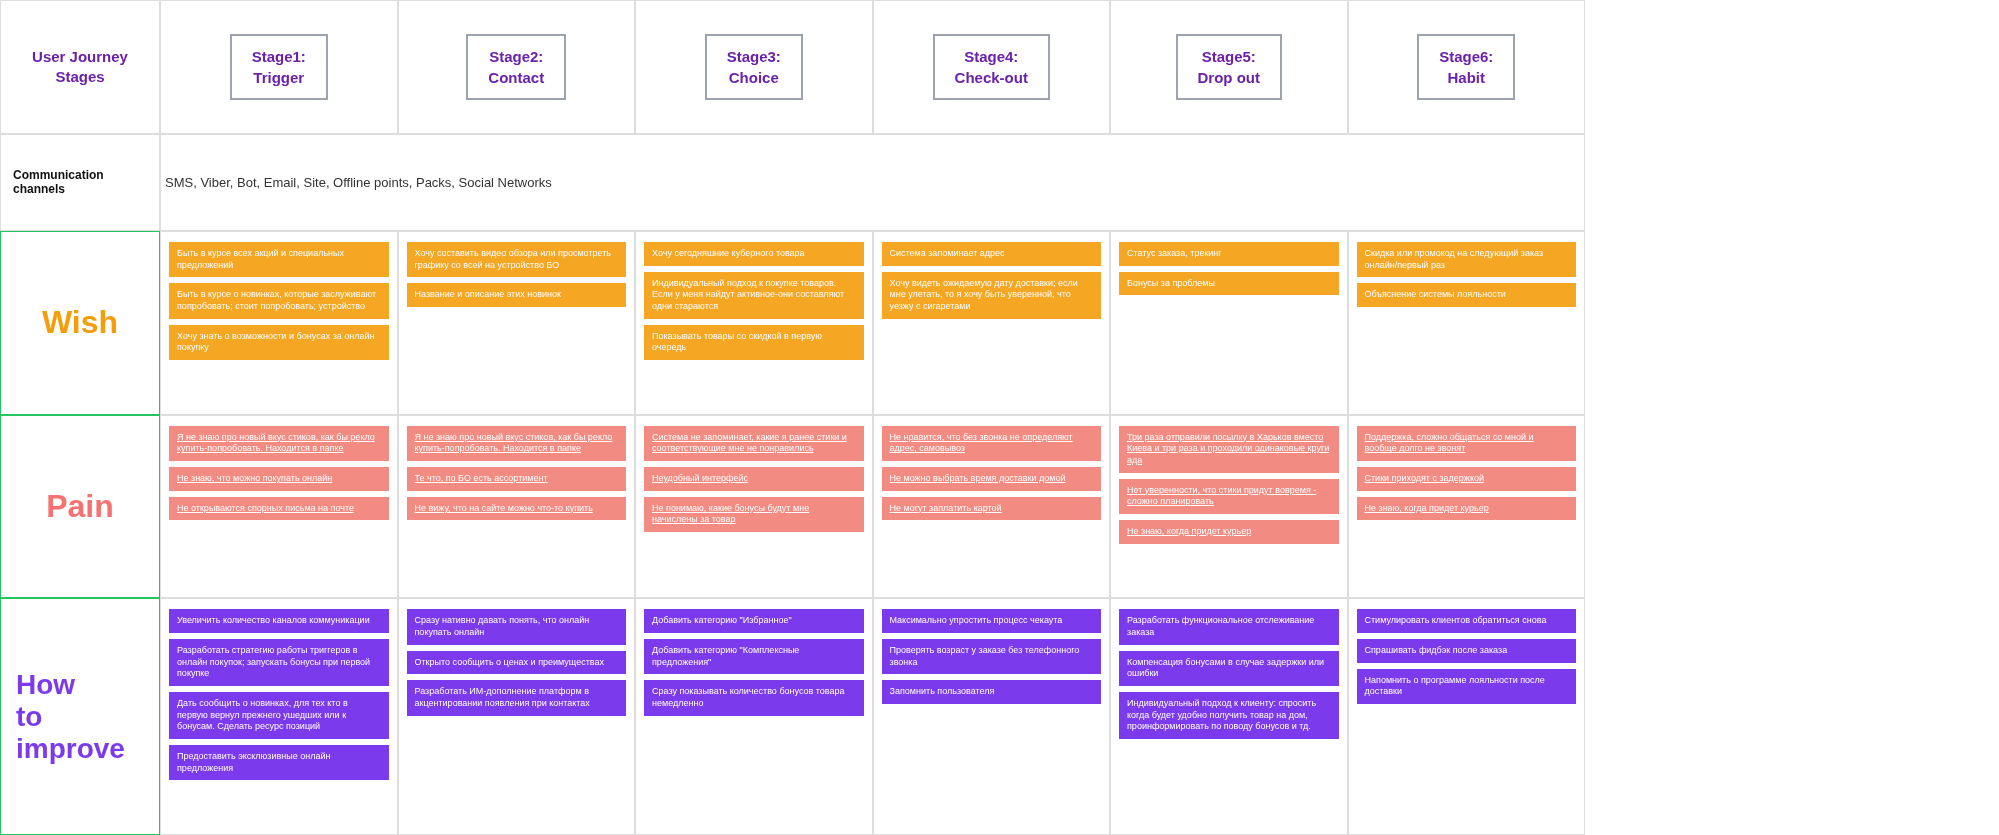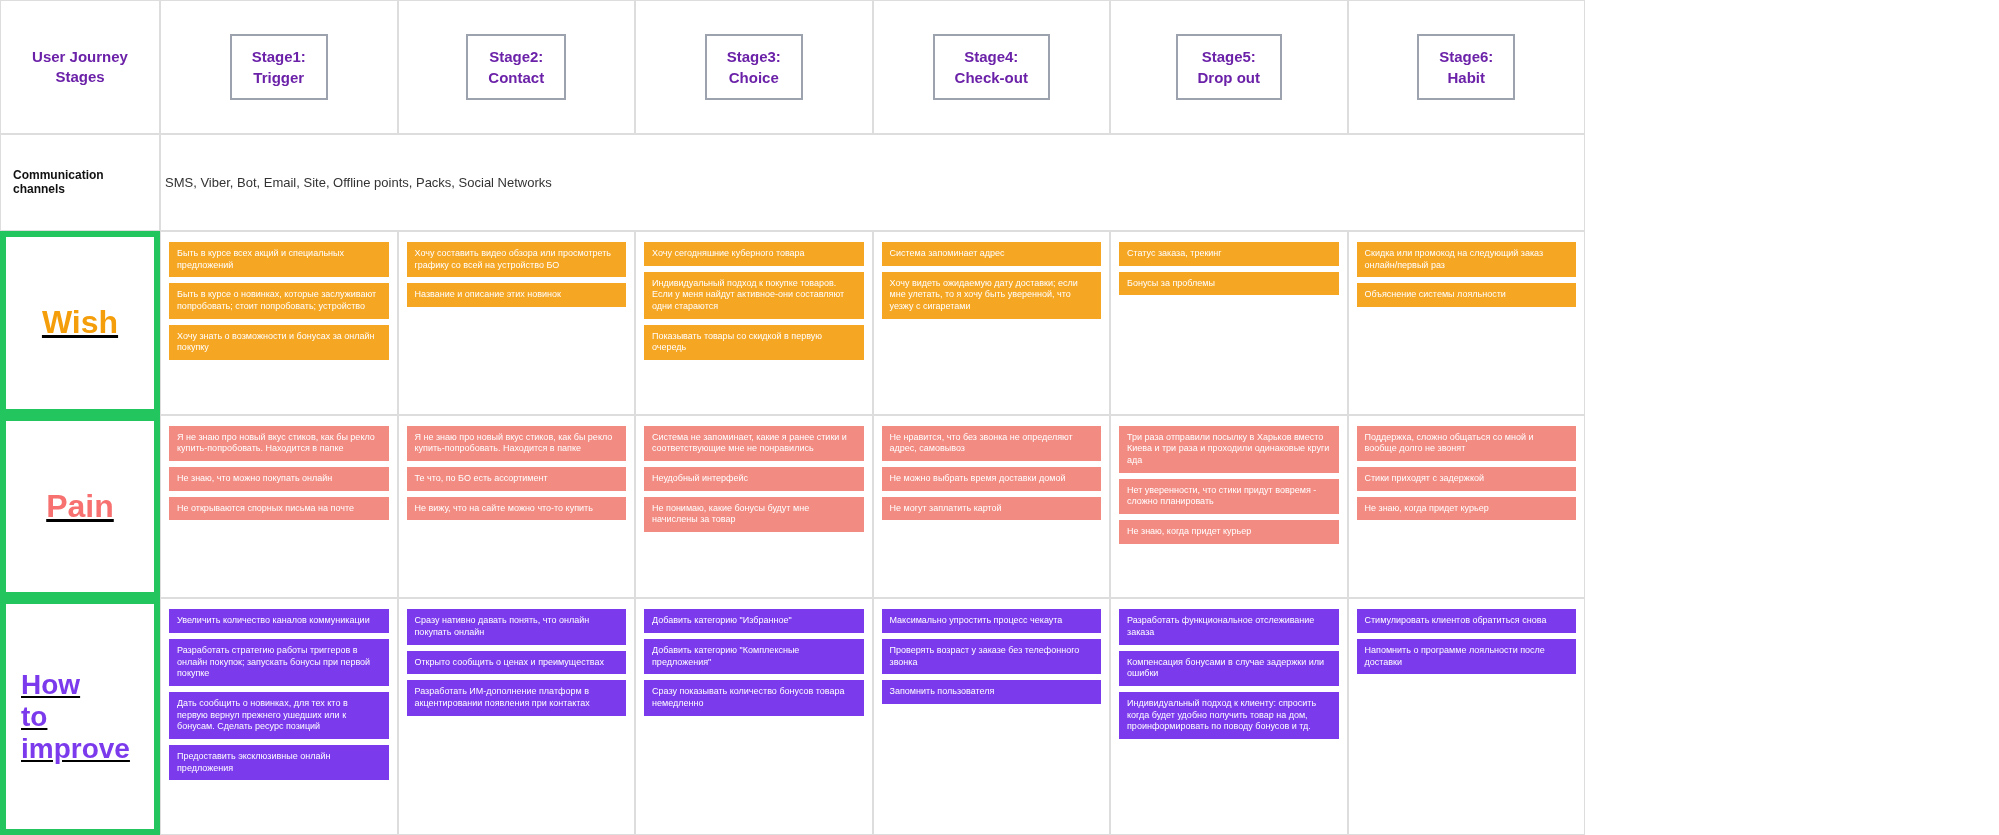--- a/index.html
+++ b/index.html
@@ -59,28 +59,27 @@
       border: 1px solid #ddd;
       display: flex;
       align-items: center;
       padding: 10px 4px;
       font-size: 13px;
       color: #333;
     }
 
     
     .section-label-cell {
-      border: 6px solid #22c55e;
+      border: 1px solid #22c55e;
       display: flex;
       align-items: center;
       justify-content: center;
       padding: 2px;
       font-size: 32px;
       font-weight: bold;
-      text-decoration: underline;
     }
 
     .wish-label { color: #f59e0b; }
     .pain-label { color: #f87171; }
     .improve-label { color: #7c3aed; }
 
     .content-cell {
       border: 1px solid #ddd;
       padding: 10px 8px;
       display: flex;
@@ -91,21 +90,21 @@
 
     .card {
       border-radius: 0;
       padding: 6px 8px;
       font-size: 9px;
       line-height: 1.3;
       color: #fff;
     }
 
     .card-yellow { background-color: #f5a623; color: #fff; }
-    .card-pink { background-color: #f28b82; color: #fff; }
+    .card-pink { background-color: #f28b82; color: #fff; text-decoration: underline; }
     .card-purple { background-color: #7c3aed; color: #fff; }
 
     .section-label-cell.multiline {
       flex-direction: column;
       align-items: flex-start;
       justify-content: center;
       padding-left: 15px;
     }
   </style>
 </head>
@@ -271,16 +270,17 @@
   </div>
 
   <div class="content-cell">
     <div class="card card-purple">Разработать функциональное отслеживание заказа</div>
     <div class="card card-purple">Компенсация бонусами в случае задержки или ошибки</div>
     <div class="card card-purple">Индивидуальный подход к клиенту: спросить когда будет удобно получить товар на дом, проинформировать по поводу бонусов и тд.</div>
   </div>
 
   <div class="content-cell">
     <div class="card card-purple">Стимулировать клиентов обратиться снова</div>
+    <div class="card card-purple">Спрашивать фидбэк после заказа</div>
     <div class="card card-purple">Напомнить о программе лояльности после доставки</div>
   </div>
 
 </div>
 
 </body></html>

